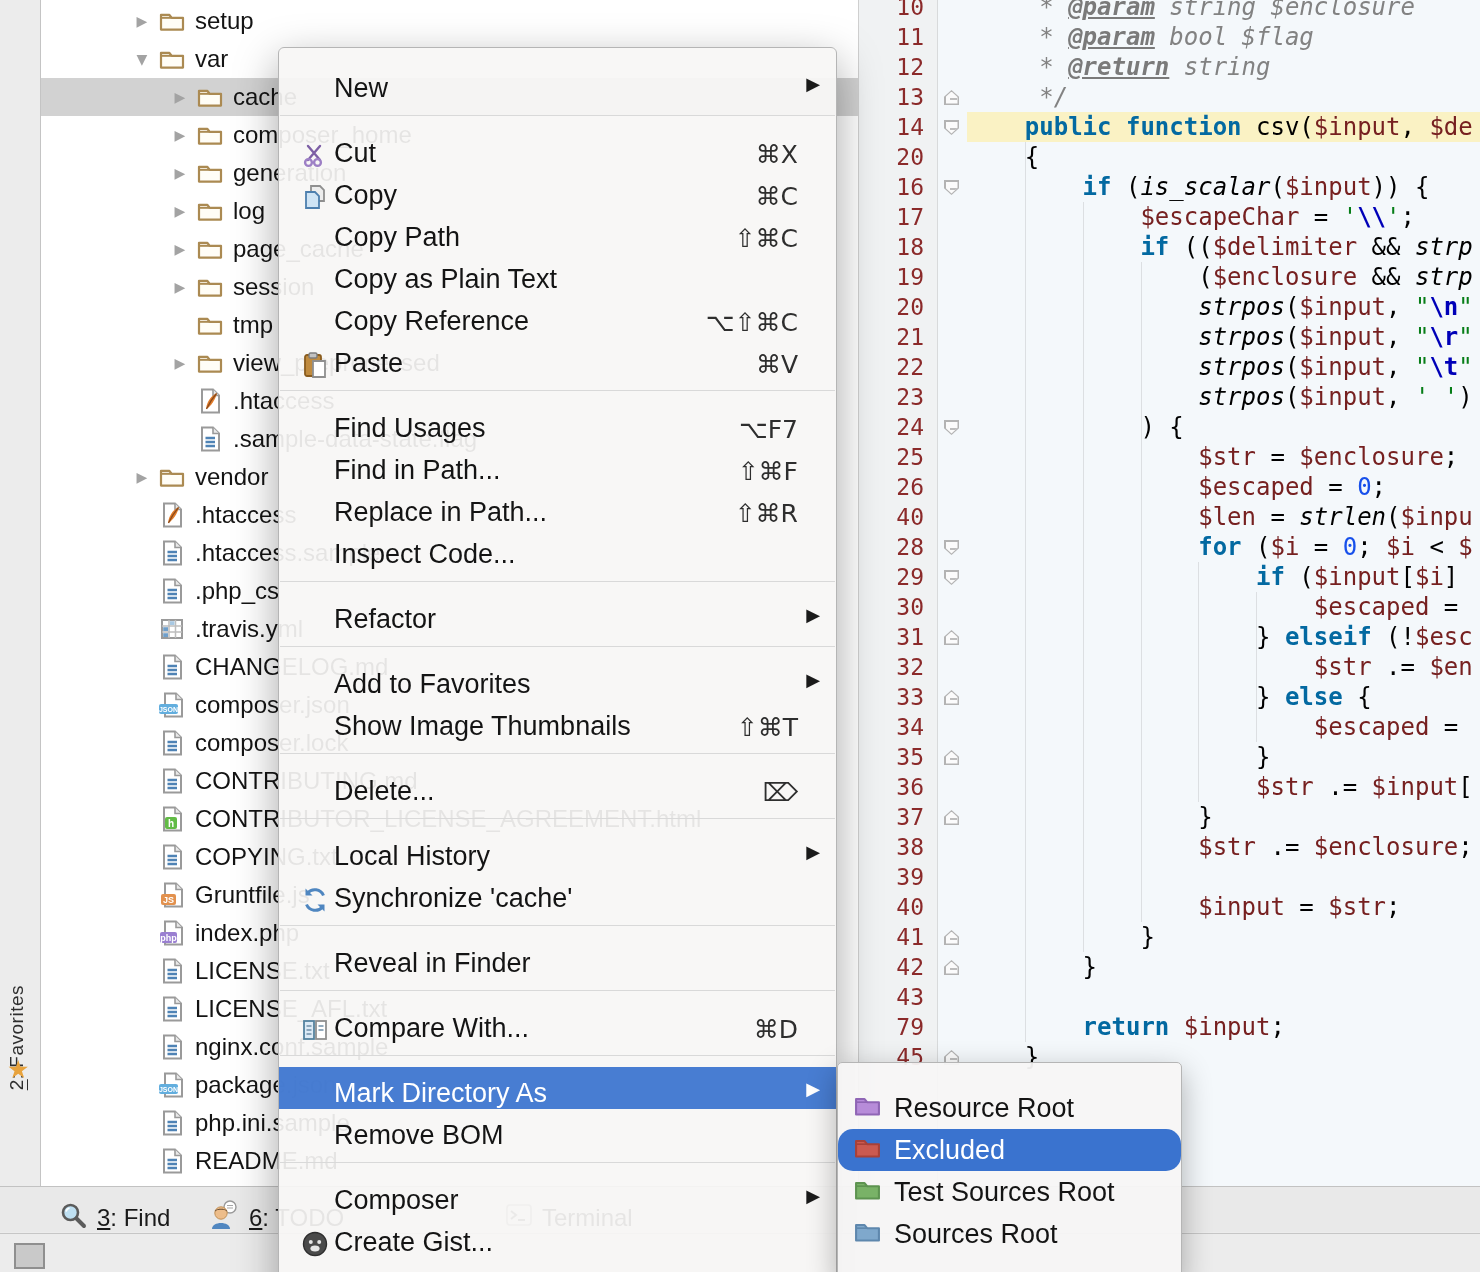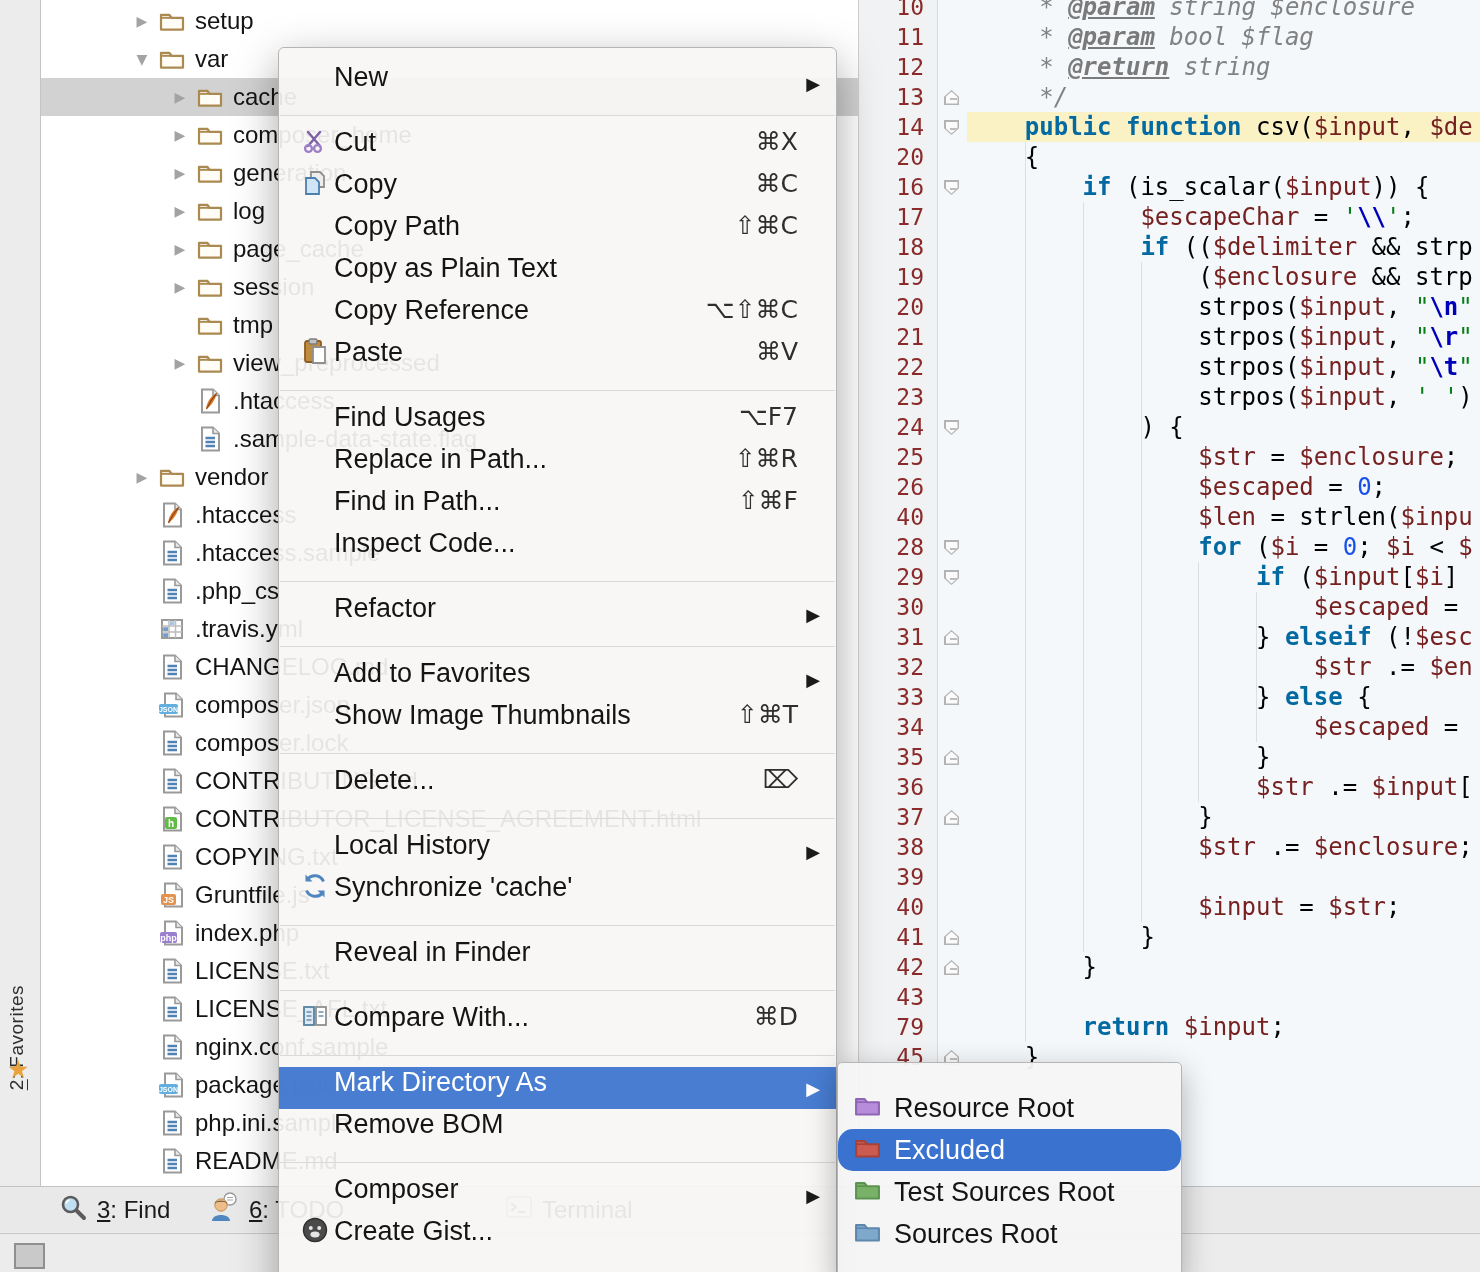--- a/index.html
+++ b/index.html
@@ -33,40 +33,40 @@
   .fm.down{clip-path:polygon(0 0,100% 0,100% 55%,50% 100%,0 55%);}
   .fm.up{clip-path:polygon(50% 0,100% 45%,100% 100%,0 100%,0 45%);}
   .fmi{position:absolute;left:1.5px;top:1.5px;right:1.5px;bottom:1.5px;background:#fbfbfb;}
   .fm.down .fmi{clip-path:polygon(0 0,100% 0,100% 55%,50% 100%,0 55%);}
   .fm.up .fmi{clip-path:polygon(50% 0,100% 45%,100% 100%,0 100%,0 45%);}
   .fmb{position:absolute;left:4px;top:6.5px;width:7px;height:2px;background:#bdbdbd;}
   .codel{font:400 24px/30px "DejaVu Sans Mono",monospace;white-space:pre;color:#000;overflow:hidden;}
   .codel.cur{background:#faf2c4;}
   .tk-k{color:#0369a1;font-weight:bold;}
   .tk-v{color:#762020;}
-  .tk-f{color:#000;text-align:center;}
+  .tk-f{font-style:italic;color:#000;text-align:center;}
   .tk-n{color:#000;}
   .tk-s{color:#067d17;}
   .tk-e{color:#0000b8;font-weight:bold;}
   .tk-d{color:#1750eb;}
   .tk-c{color:#828282;font-style:italic;}
   .tk-g{color:#7a7a7a;font-style:italic;font-weight:bold;text-decoration:underline;}
 
   
   .toolbar{position:absolute;left:0;top:1186px;width:100%;height:46px;background:#e9e9e9;border-top:1px solid #c2c2c2;box-sizing:border-box;}
-  .tb-btn{position:absolute;top:0;height:46px;display:flex;align-items:center;gap:9px;font-size:24px;color:#1a1a1a;}
+  .tb-btn{position:absolute;top:8px;height:46px;display:flex;align-items:center;gap:9px;font-size:24px;color:#1a1a1a;}
   .tb-btn .mn{text-decoration:underline;}
   .statusbar{position:absolute;left:0;top:1233px;width:100%;height:39px;background:#ececec;border-top:1px solid #c6c6c6;box-sizing:border-box;}
   .sq{position:absolute;left:14px;top:9px;width:27px;height:22px;background:#c9c9c9;border:2px solid #8f8f8f;}
 
   
   .menu{position:absolute;left:278px;top:47px;width:559px;height:1400px;background:rgba(247,246,245,0.92);
         border:1px solid #b5b5b5;border-radius:6px;box-shadow:0 14px 44px rgba(0,0,0,0.35);
         padding-top:14px;box-sizing:border-box;z-index:10;}
-  .mi{height:42px;display:flex;align-items:flex-start;padding:0 14px 0 22px;font-size:27px;color:#141414;position:relative;}
+  .mi{height:42px;display:flex;align-items:flex-end;padding:0 14px 0 22px;font-size:27px;color:#141414;position:relative;}
   .mi .ico{width:33px;flex:0 0 33px;display:flex;align-items:center;}
   .mi .sc{margin-left:auto;font-family:"DejaVu Sans",sans-serif;font-size:25px;color:#2e2e2e;padding-right:24px;white-space:nowrap;}
   .mi .arr{position:absolute;right:16px;top:50%;transform:translateY(-50%);font-size:18px;color:#1a1a1a;font-family:"DejaVu Sans",sans-serif;}
   .mi.hl{background:rgba(58,115,207,0.93);color:#fff;}
   .mi.hl .arr{color:#fff;}
   .msep{height:1px;background:#d9d9d9;margin:11px 1px;}
 
   
   .submenu{position:absolute;left:837px;top:1062px;width:345px;background:rgba(247,246,245,0.95);
            border:1px solid #b5b5b5;border-radius:5px;box-shadow:0 10px 30px rgba(0,0,0,0.3);
@@ -794,27 +794,27 @@
         <span class="sc">⌘V</span>
       </div>
       <div class="msep"></div>
       <div class="mi">
         <span class="ico"></span>
         <span class="lbl">Find Usages</span>
         <span class="sc">⌥F7</span>
       </div>
       <div class="mi">
         <span class="ico"></span>
+        <span class="lbl">Find in Path...</span>
+        <span class="sc">⇧⌘F</span>
+      </div>
+      <div class="mi">
+        <span class="ico"></span>
         <span class="lbl">Replace in Path...</span>
         <span class="sc">⇧⌘R</span>
-      </div>
-      <div class="mi">
-        <span class="ico"></span>
-        <span class="lbl">Find in Path...</span>
-        <span class="sc">⇧⌘F</span>
       </div>
       <div class="mi">
         <span class="ico"></span>
         <span class="lbl">Inspect Code...</span>
       </div>
       <div class="msep"></div>
       <div class="mi">
         <span class="ico"></span>
         <span class="lbl">Refactor</span>
         <span class="arr">▶</span>

